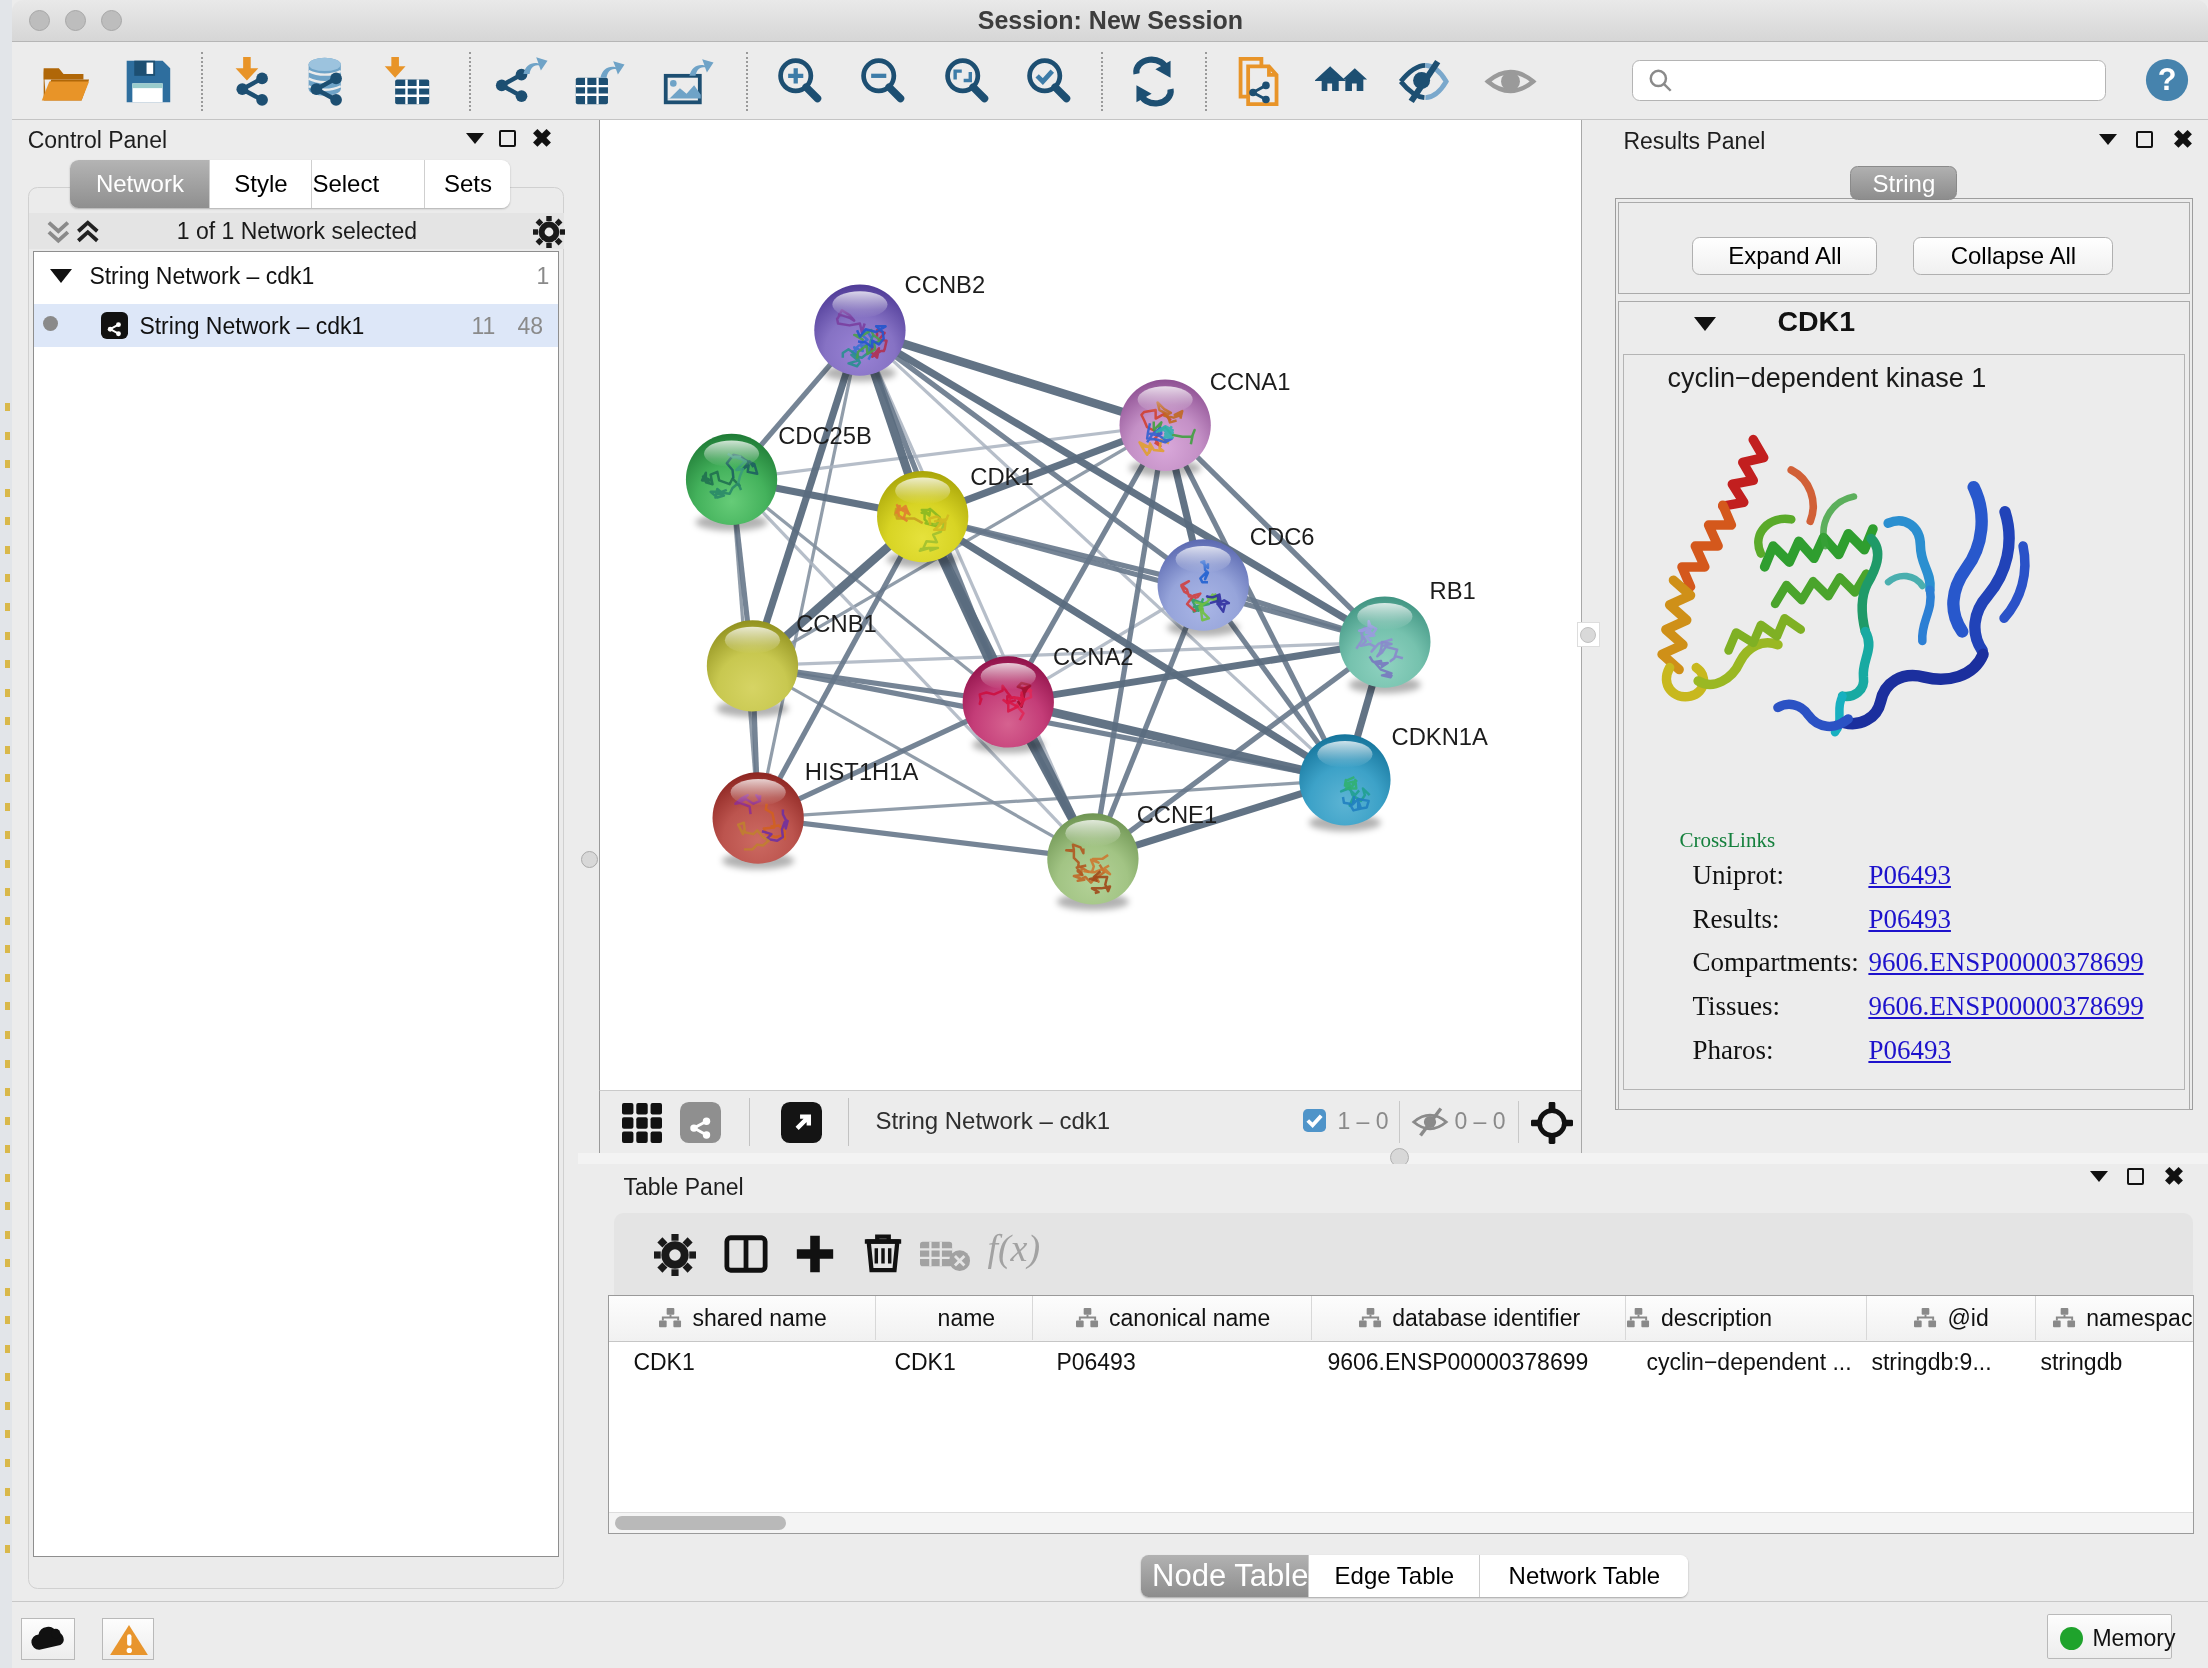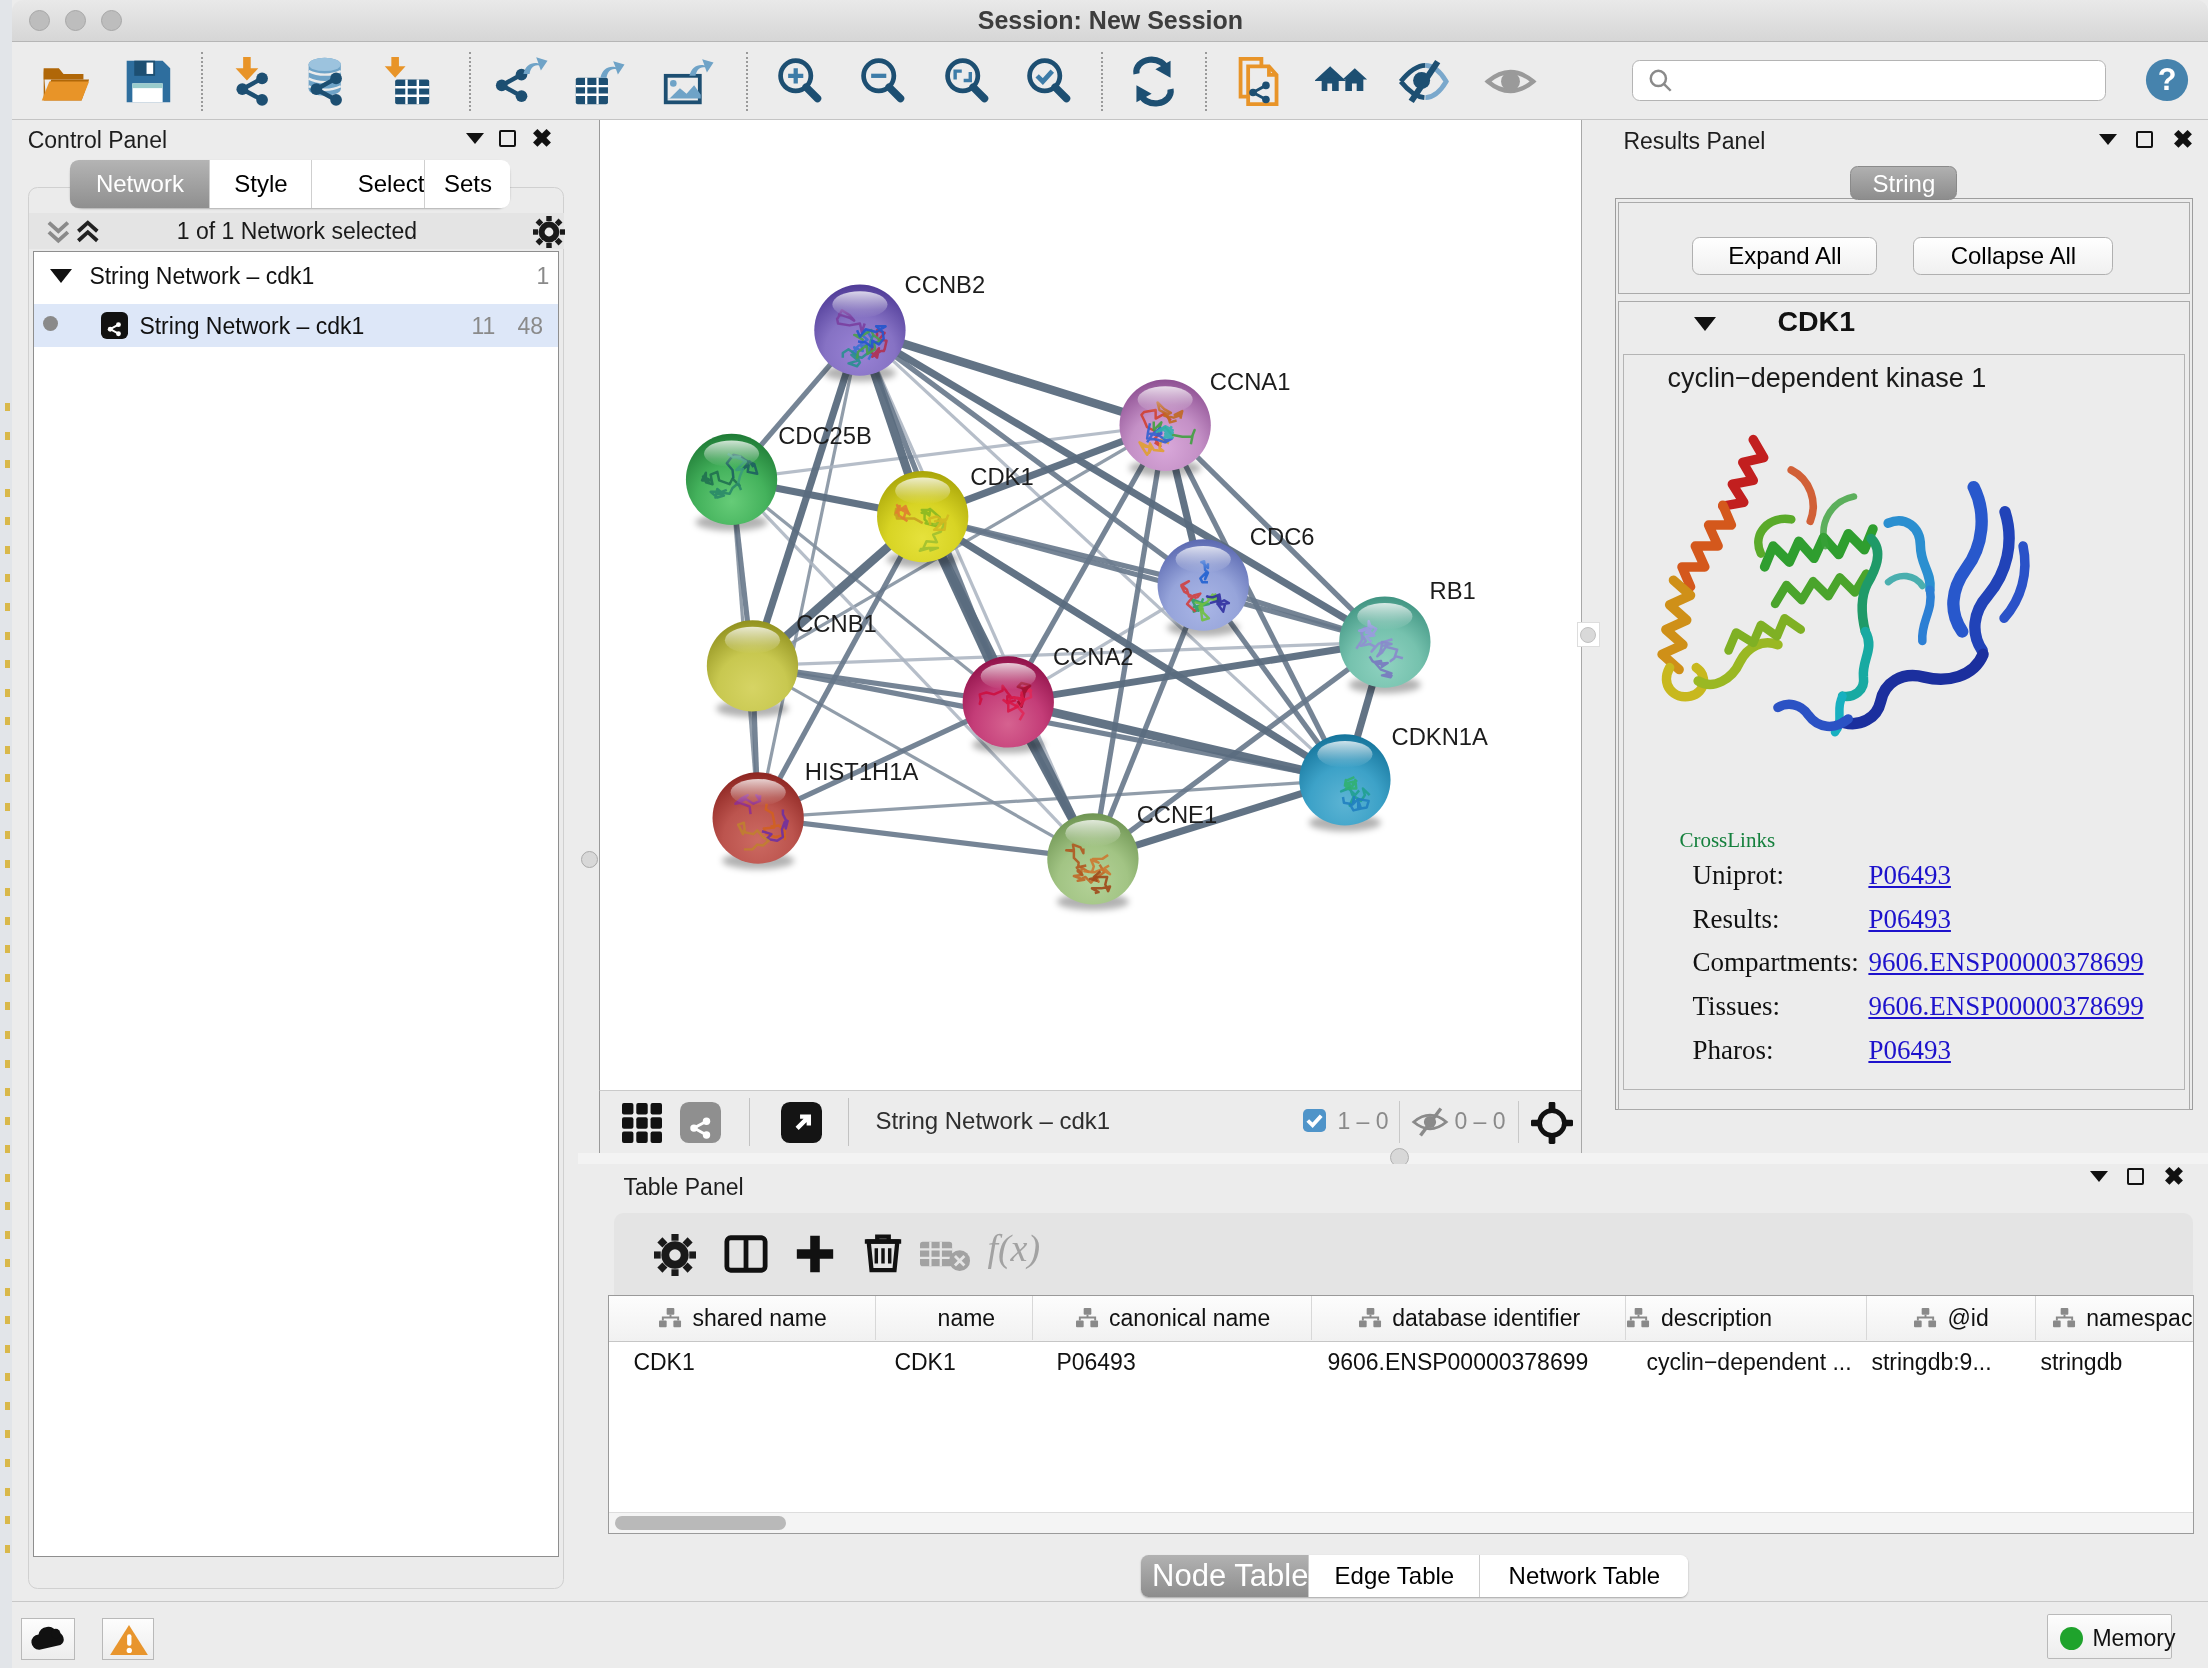--- a/index.html
+++ b/index.html
@@ -213,24 +213,24 @@
 <div class="abs" style="left:1px;top:120px;width:565px;height:1481px;background:#ececec">
   <div class="panel-title abs" style="left:14.3px;top:6.7px">Control Panel</div>
   <div class="hdrbtns" style="left:453px;top:9.5px">
         <div class="tri"></div>
         <div class="sq"></div>
         <div class="xx">✖</div>
       </div>
 
   <div class="abs" style="left:15px;top:67px;width:536px;height:1402px;background:#ebebeb;border:1px solid #d0d0d0;border-radius:9.5px"></div>
 
-  <div class="abs" style="left:57px;top:40px;height:48px;display:flex;border-radius:13px;box-shadow:0 1px 1.9px rgba(0,0,0,0.25)">
+  <div class="abs" style="left:57px;top:40px;height:48px;display:flex;border-radius:8px;box-shadow:0 1px 1.9px rgba(0,0,0,0.25)">
     <div style="width:139px;background:linear-gradient(#b4b4b4,#8f8f8f);color:#fff;border-radius:8.6px 0 0 8.6px;font-size:24px;text-align:center;line-height:48px">Network</div>
     <div style="width:102px;background:#fff;border-left:1px solid #cfcfcf;font-size:24px;text-align:center;line-height:48px">Style</div>
-    <div style="width:113px;background:#fff;border-left:1px solid #cfcfcf;font-size:24px;text-align:right;line-height:48px">Select</div>
+    <div style="width:113px;background:#fff;border-left:1px solid #cfcfcf;font-size:24px;text-align:left;line-height:48px">Select</div>
     <div style="width:86px;background:#fff;border-left:1px solid #cfcfcf;border-radius:0 8.6px 8.6px 0;font-size:24px;text-align:center;line-height:48px">Sets</div>
   </div>
 
   <div class="abs" style="left:16px;top:93px;width:535px;height:36px;background:#e4e4e4">
     <svg class="abs" style="left:17px;top:3.8px" width="57" height="28.5" viewBox="0 0 60 30">
       <g fill="none" stroke="#8a8a8a" stroke-width="4">
             <path d="M3 6l10 9 10-9M3 16l10 9 10-9"></path>
           </g>
       <g fill="none" stroke="#222" stroke-width="4">
             <path d="M34 15l10-9 10 9M34 25l10-9 10 9"></path>

